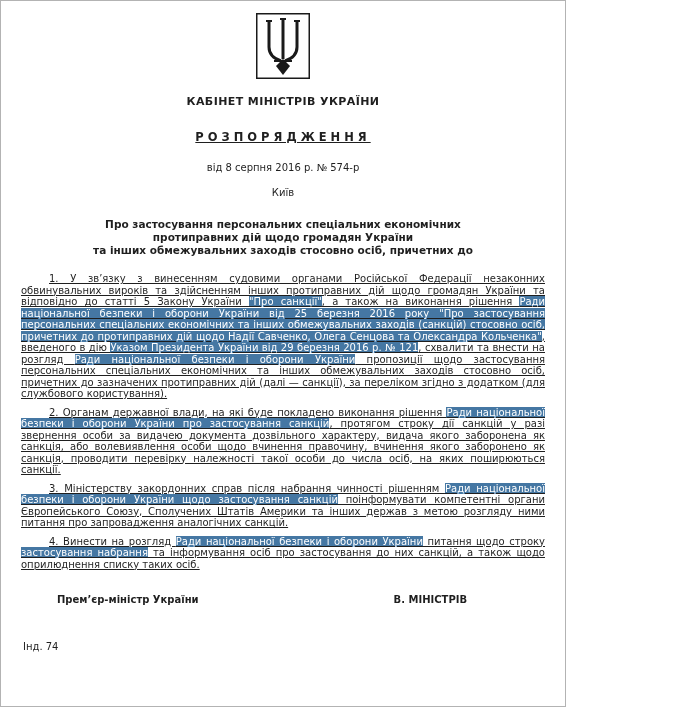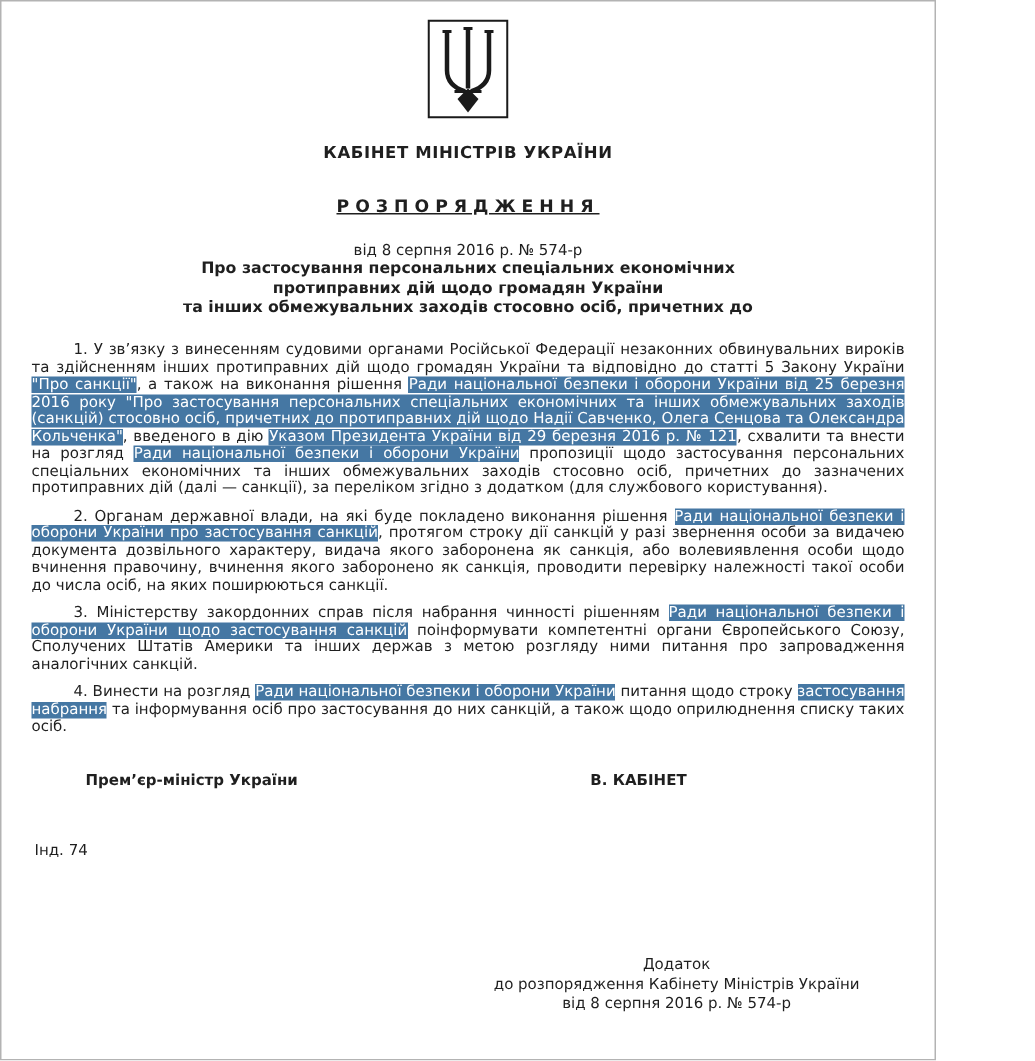--- a/index.html
+++ b/index.html
@@ -3,46 +3,46 @@
 <meta charset="utf-8">
 <style>
   * { margin:0; padding:0; box-sizing:border-box; }
   html,body { background:#fff; }
   body {
     width:690px; height:707px;
     font-family:"DejaVu Sans", sans-serif;
     color:var(--text, #1f1f1f);
   }
   .page {
-    width:624px; height:707px;
+    width:566px; height:707px;
     border:1px solid var(--page-border, #b3b3b3);
     background:#fff;
     padding:10px 20px 0 20px;
     overflow:hidden;
   }
   .emblem { display:flex; justify-content:center; margin-top:2px; }
   .org {
     text-align:center; font-weight:bold; font-size:11px;
     letter-spacing:0.4px; margin-top:16px;
   }
   .doctype {
     text-align:center; font-weight:bold; font-size:11.5px;
     letter-spacing:4px; margin-top:22px;text-decoration:underline;
   }
   .dateline { text-align:center; font-size:10px; margin-top:18px; }
   .city { text-align:center; font-size:10px; margin-top:14px; }
   .title {
     text-align:center; font-weight:bold; font-size:10.5px;
-    line-height:13px; 
+    line-height:13px; margin-top:20px;
   }
   .body-block {
     margin-top:16px; font-size:10px; line-height:11.5px;
     text-align:justify;
   }
-  .para { text-indent:28px; margin-bottom:7px; }
+  .para { text-indent:28px; margin-bottom:7px;text-decoration:underline; }
   .hl {
     background:var(--link-bg, #4577a3);
     color:var(--link-text, #ffffff);
     cursor:pointer;
   }
   .sig-row { display:flex; margin-top:24px; font-weight:bold; font-size:10px; }
   .sig-pos { margin-left:36px; }
   .sig-name { margin-left:195px; }
   .ind { font-size:10px; margin-top:36px; margin-left:2px; }
   .annex {
@@ -72,37 +72,38 @@
       <path d="M27 46 L20 53 L27 62 L34 53 Z" fill="#1a1a1a"></path>
     </svg>
   </div>
 
   <div class="org">КАБІНЕТ МІНІСТРІВ УКРАЇНИ</div>
 
   <div class="doctype">РОЗПОРЯДЖЕННЯ</div>
 
   <div class="dateline">від 8 серпня 2016 р. № 574-р</div>
 
+  <div class="city">Київ</div>
 
   <div class="title">
     <div>Про застосування персональних спеціальних економічних</div>
     <div>протиправних дій щодо громадян України</div>
     <div>та інших обмежувальних заходів стосовно осіб, причетних до</div>
   </div>
 
   <div class="body-block">
       <p class="para"><span>1. У зв’язку з винесенням судовими органами Російської Федерації незаконних обвинувальних вироків та здійсненням інших протиправних дій щодо громадян України та відповідно до статті 5 Закону України </span><span class="hl">"Про санкції"</span><span>, а також на виконання рішення </span><span class="hl">Ради національної безпеки і оборони України від 25 березня 2016 року "Про застосування персональних спеціальних економічних та інших обмежувальних заходів (санкцій) стосовно осіб, причетних до протиправних дій щодо Надії Савченко, Олега Сенцова та Олександра Кольченка"</span><span>, введеного в дію </span><span class="hl">Указом Президента України від 29 березня 2016 р. № 121</span><span>, схвалити та внести на розгляд </span><span class="hl">Ради національної безпеки і оборони України</span><span> пропозиції щодо застосування персональних спеціальних економічних та інших обмежувальних заходів стосовно осіб, причетних до зазначених протиправних дій (далі — санкції), за переліком згідно з додатком (для службового користування).</span></p>
       <p class="para"><span>2. Органам державної влади, на які буде покладено виконання рішення </span><span class="hl">Ради національної безпеки і оборони України про застосування санкцій</span><span>, протягом строку дії санкцій у разі звернення особи за видачею документа дозвільного характеру, видача якого заборонена як санкція, або волевиявлення особи щодо вчинення правочину, вчинення якого заборонено як санкція, проводити перевірку належності такої особи до числа осіб, на яких поширюються санкції.</span></p>
       <p class="para"><span>3. Міністерству закордонних справ після набрання чинності рішенням </span><span class="hl">Ради національної безпеки і оборони України щодо застосування санкцій</span><span> поінформувати компетентні органи Європейського Союзу, Сполучених Штатів Америки та інших держав з метою розгляду ними питання про запровадження аналогічних санкцій.</span></p>
       <p class="para"><span>4. Винести на розгляд </span><span class="hl">Ради національної безпеки і оборони України</span><span> питання щодо строку </span><span class="hl">застосування набрання</span><span> та інформування осіб про застосування до них санкцій, а також щодо оприлюднення списку таких осіб.</span></p>
     </div>
 
   <div class="sig-row">
     <span class="sig-pos">Прем’єр-міністр України</span>
-    <span class="sig-name">В. КАБІНЕТ</span>
+    <span class="sig-name">В. МІНІСТРІВ</span>
   </div>
 
   <div class="ind">Інд. 74</div>
 
   <div class="annex">
     <div>Додаток</div>
     <div>до розпорядження Кабінету Міністрів України</div>
     <div>від 8 серпня 2016 р. № 574-р</div>
   </div>
 

